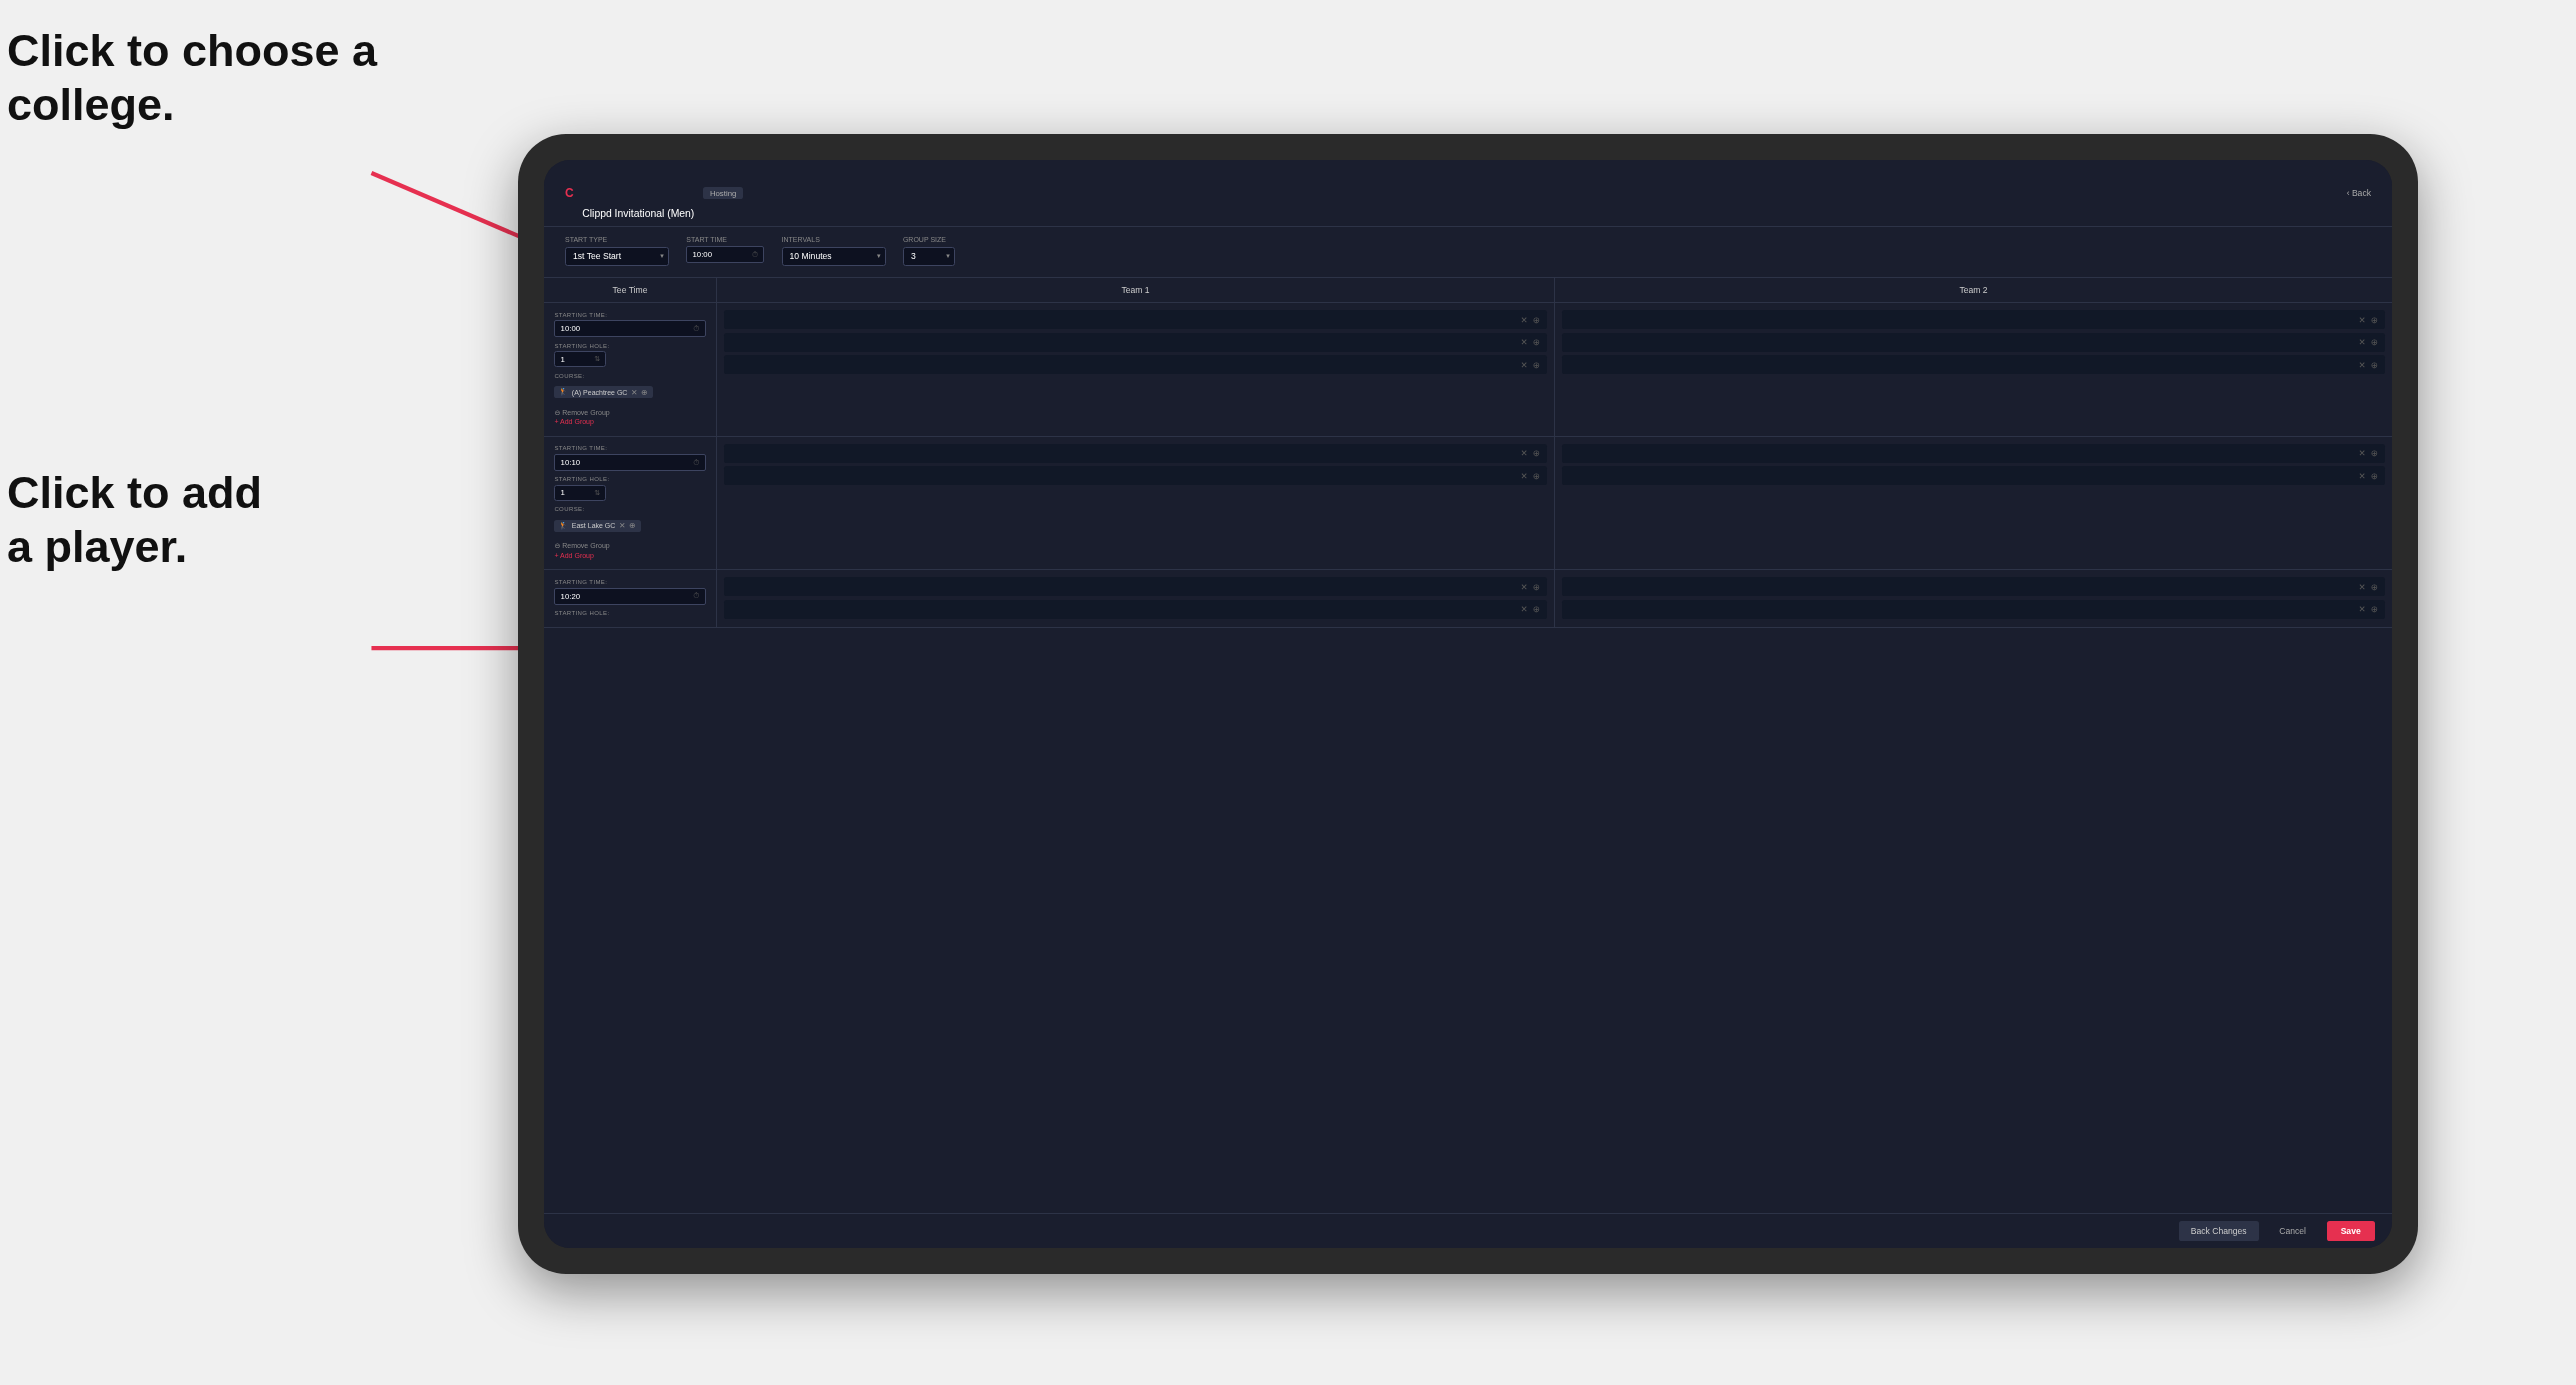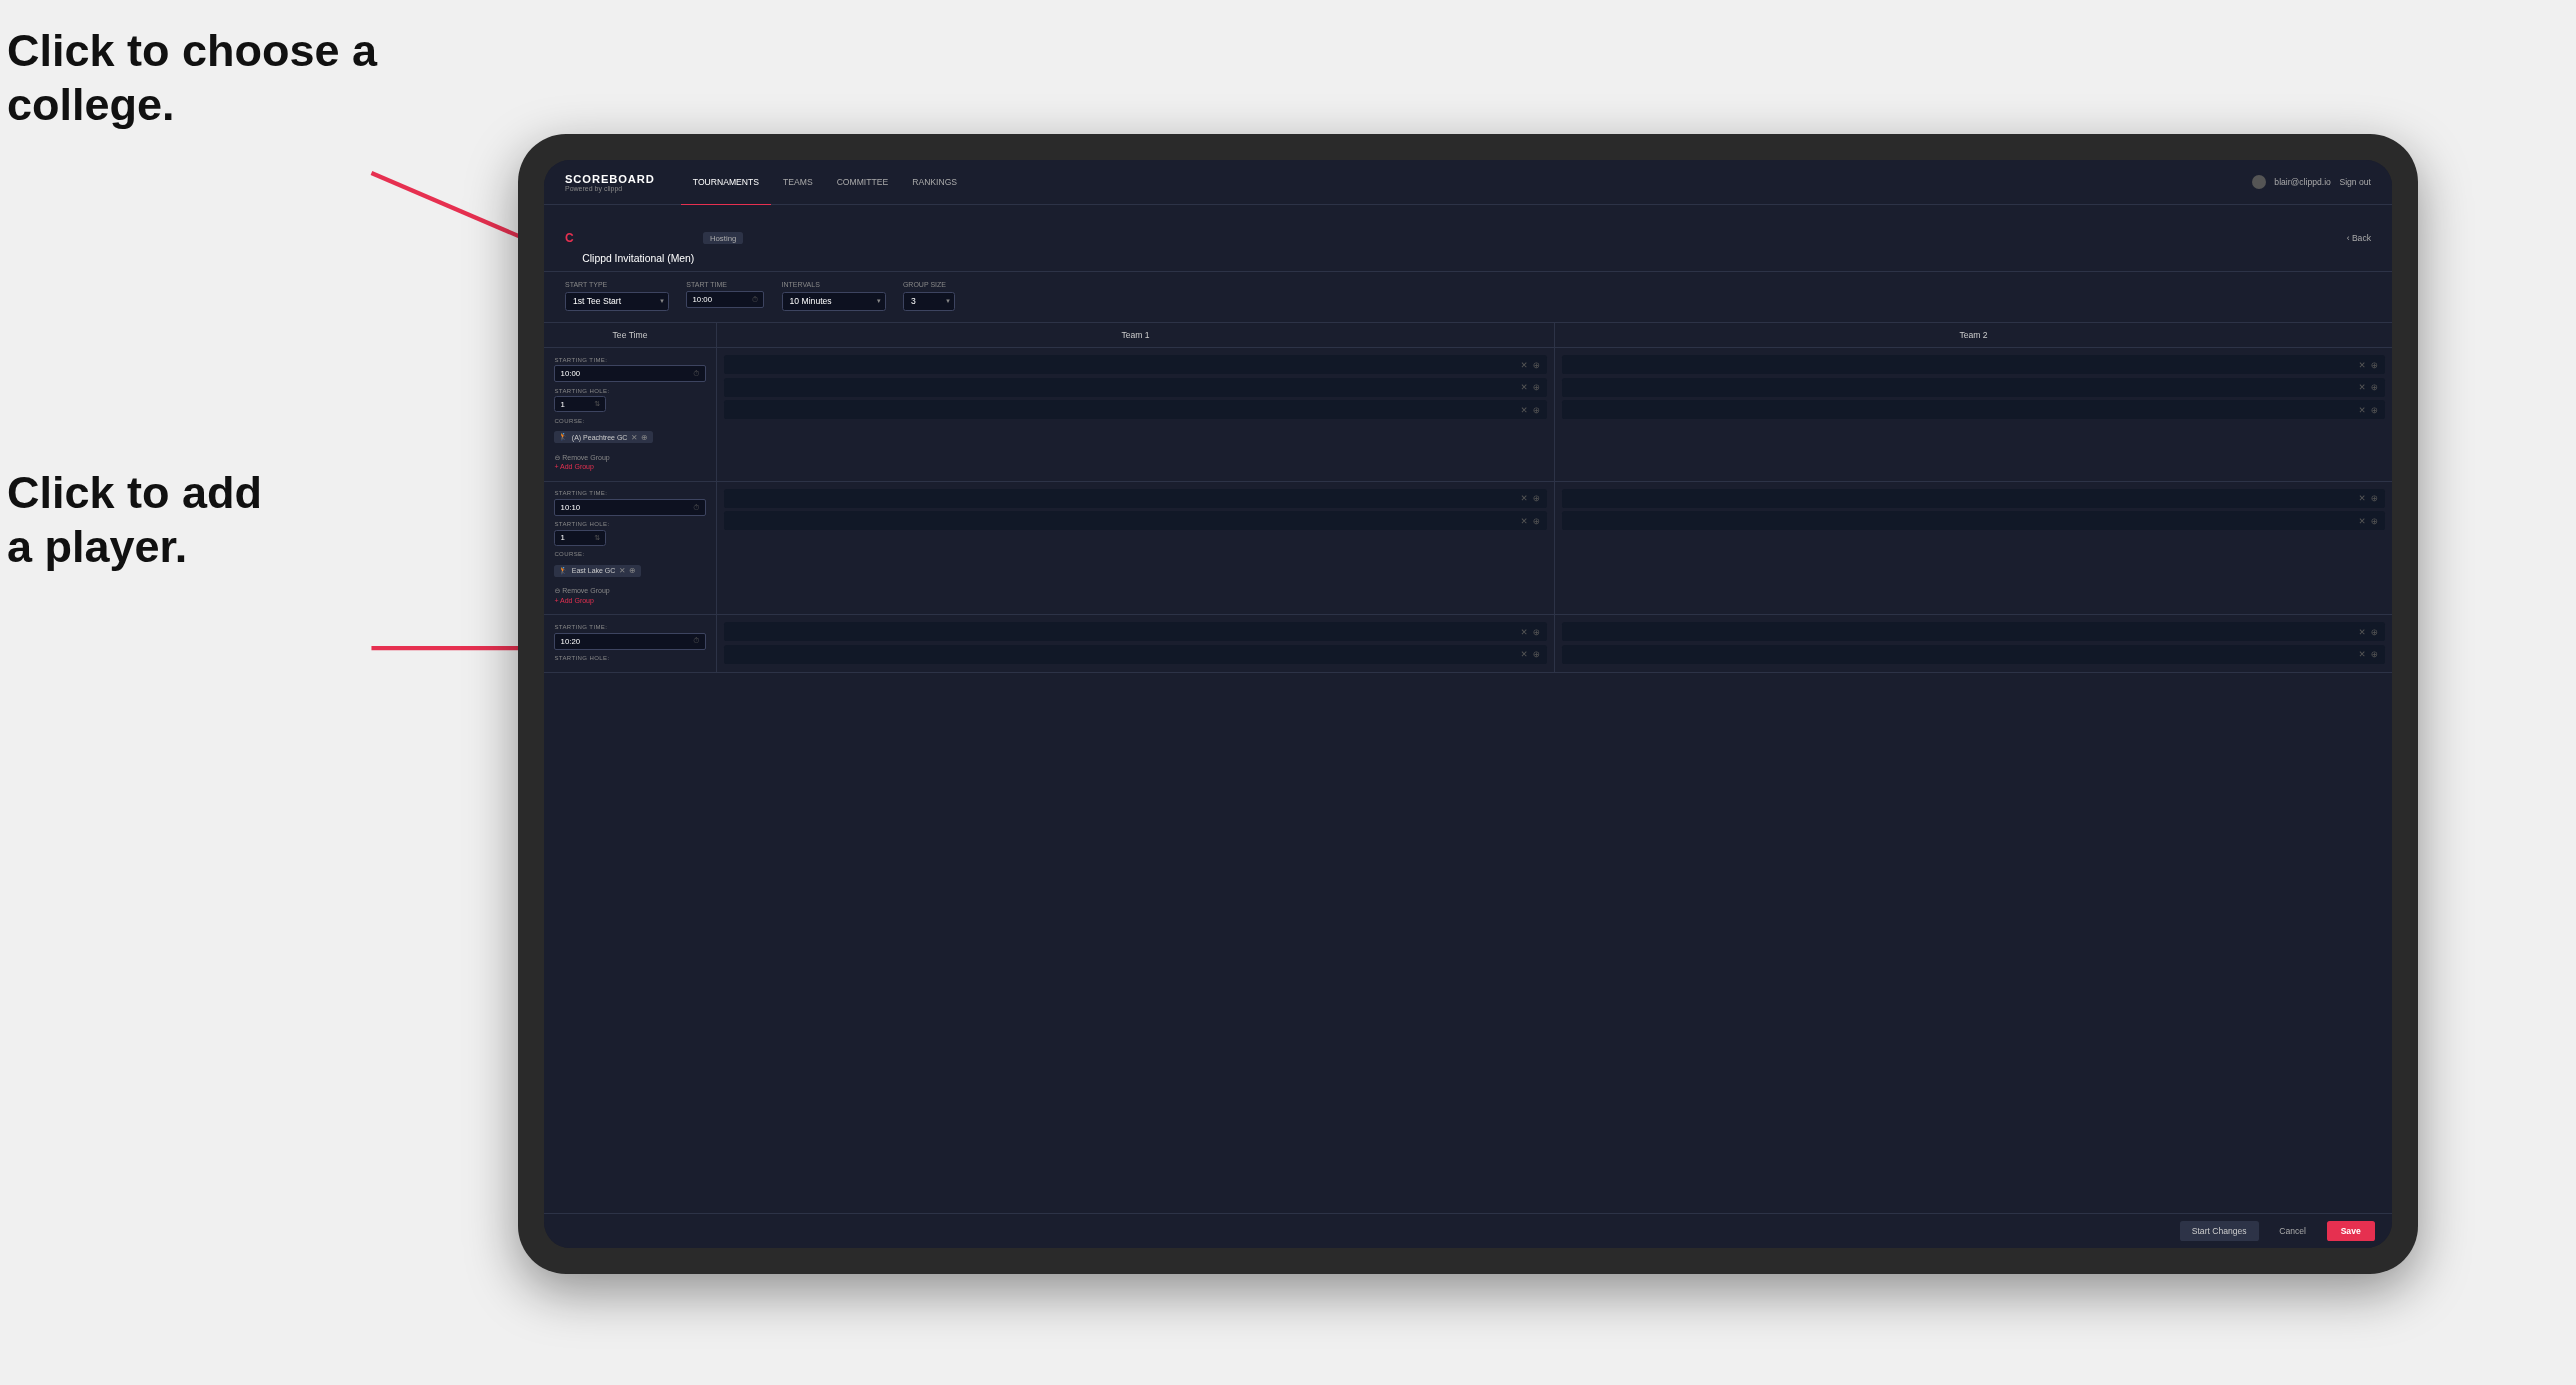--- a/index.html
+++ b/index.html
@@ -390,37 +390,20 @@
   <line x1="430" y1="200" x2="1410" y2="620" stroke="#e63050" stroke-width="5"></line>
   <polygon points="1410,620 1370,590 1395,650" fill="#e63050"></polygon>
 
   <line x1="430" y1="750" x2="1220" y2="750" stroke="#e63050" stroke-width="5"></line>
   <polygon points="1220,750 1185,730 1185,770" fill="#e63050"></polygon>
 </svg>
 
 <div class="tablet">
   <div class="tablet-screen">
 
-    <div class="top-nav">
-      <div class="logo-area">
-        <span class="logo-title">SCOREBOARD</span>
-        <span class="logo-sub">Powered by clippd</span>
-      </div>
-      <nav class="nav-links">
-        <a class="nav-link active">TOURNAMENTS</a>
-        <a class="nav-link">TEAMS</a>
-        <a class="nav-link">COMMITTEE</a>
-        <a class="nav-link">RANKINGS</a>
-      </nav>
-      <div class="nav-right">
-        <div class="user-dot"></div>
-        <span>blair@clippd.io</span>
-        <span style="cursor:pointer;">Sign out</span>
-      </div>
-    </div>
 
     <div class="sub-header">
       <span class="c-logo">C</span>
       <span class="event-name">Clippd Invitational (Men)</span>
       <span class="hosting-badge">Hosting</span>
       <span class="back-btn">
         ‹ <span>Back</span>
       </span>
     </div>
 
@@ -602,20 +585,20 @@
               <span class="slot-btn">✕</span>
               <span class="slot-btn">⊕</span>
             </div>
           </div>
         </div>
       </div>
 
     </div>
 
     <div class="footer-bar">
-      <button class="btn-reset">Start Changes</button>
+      <button class="btn-reset">Back Changes</button>
       <button class="btn-cancel">Cancel</button>
       <button class="btn-save">Save</button>
     </div>
 
   </div>
 </div>
 
 
 </body></html>

